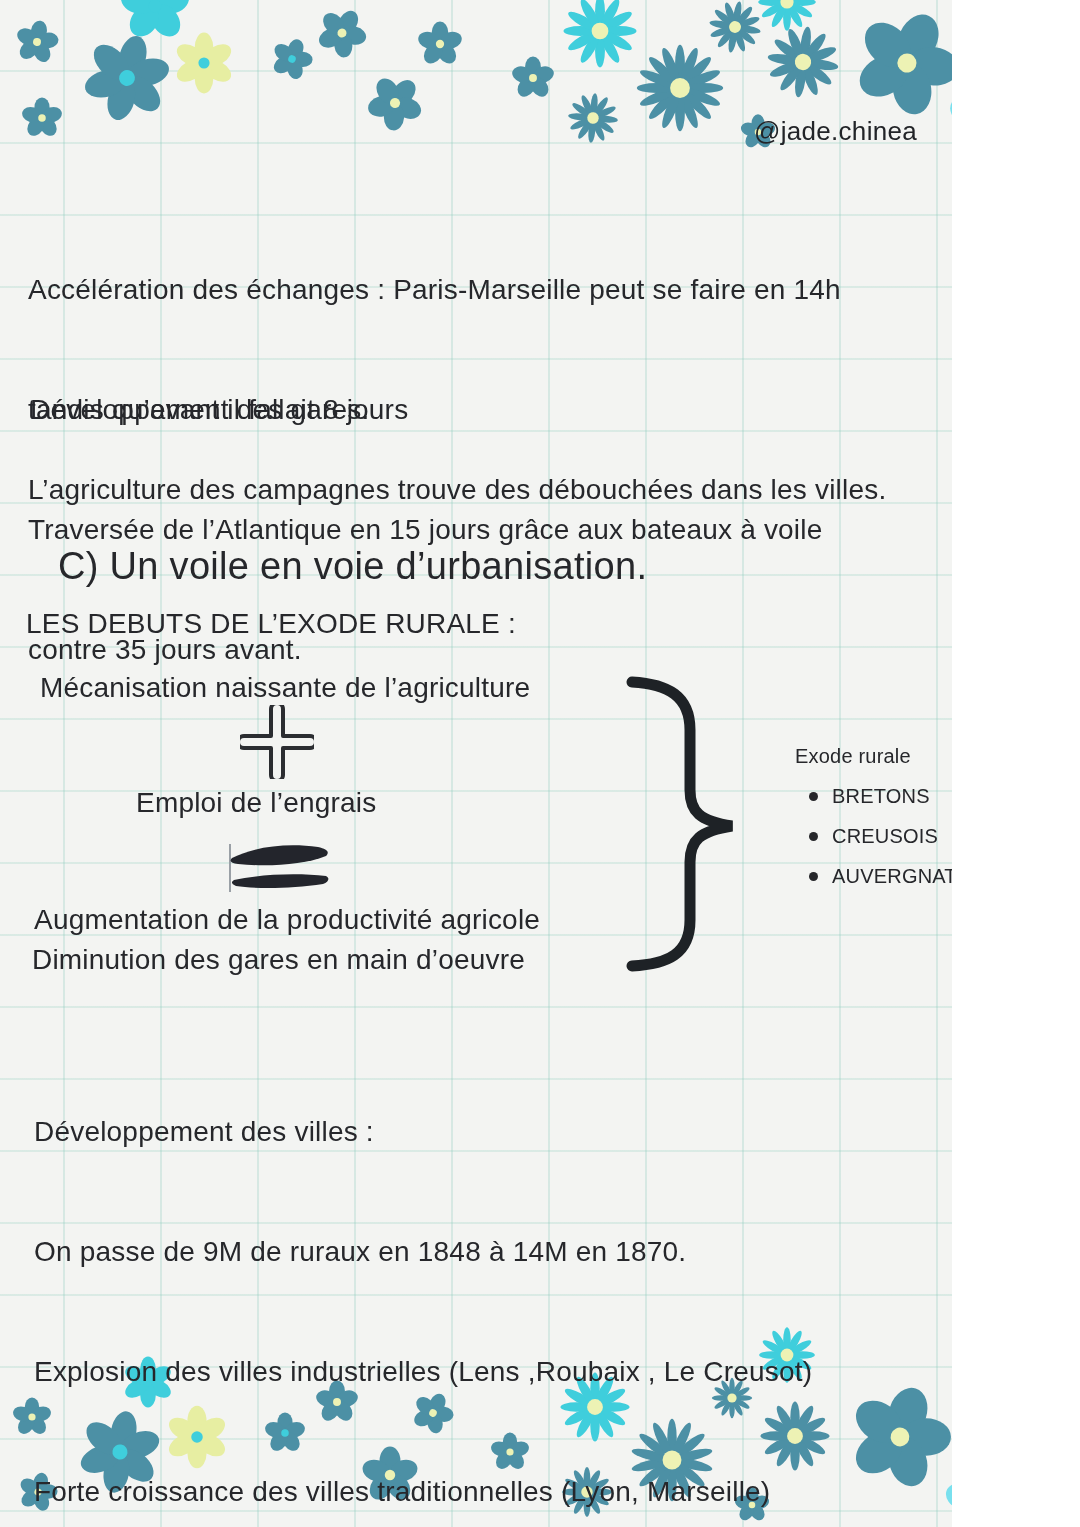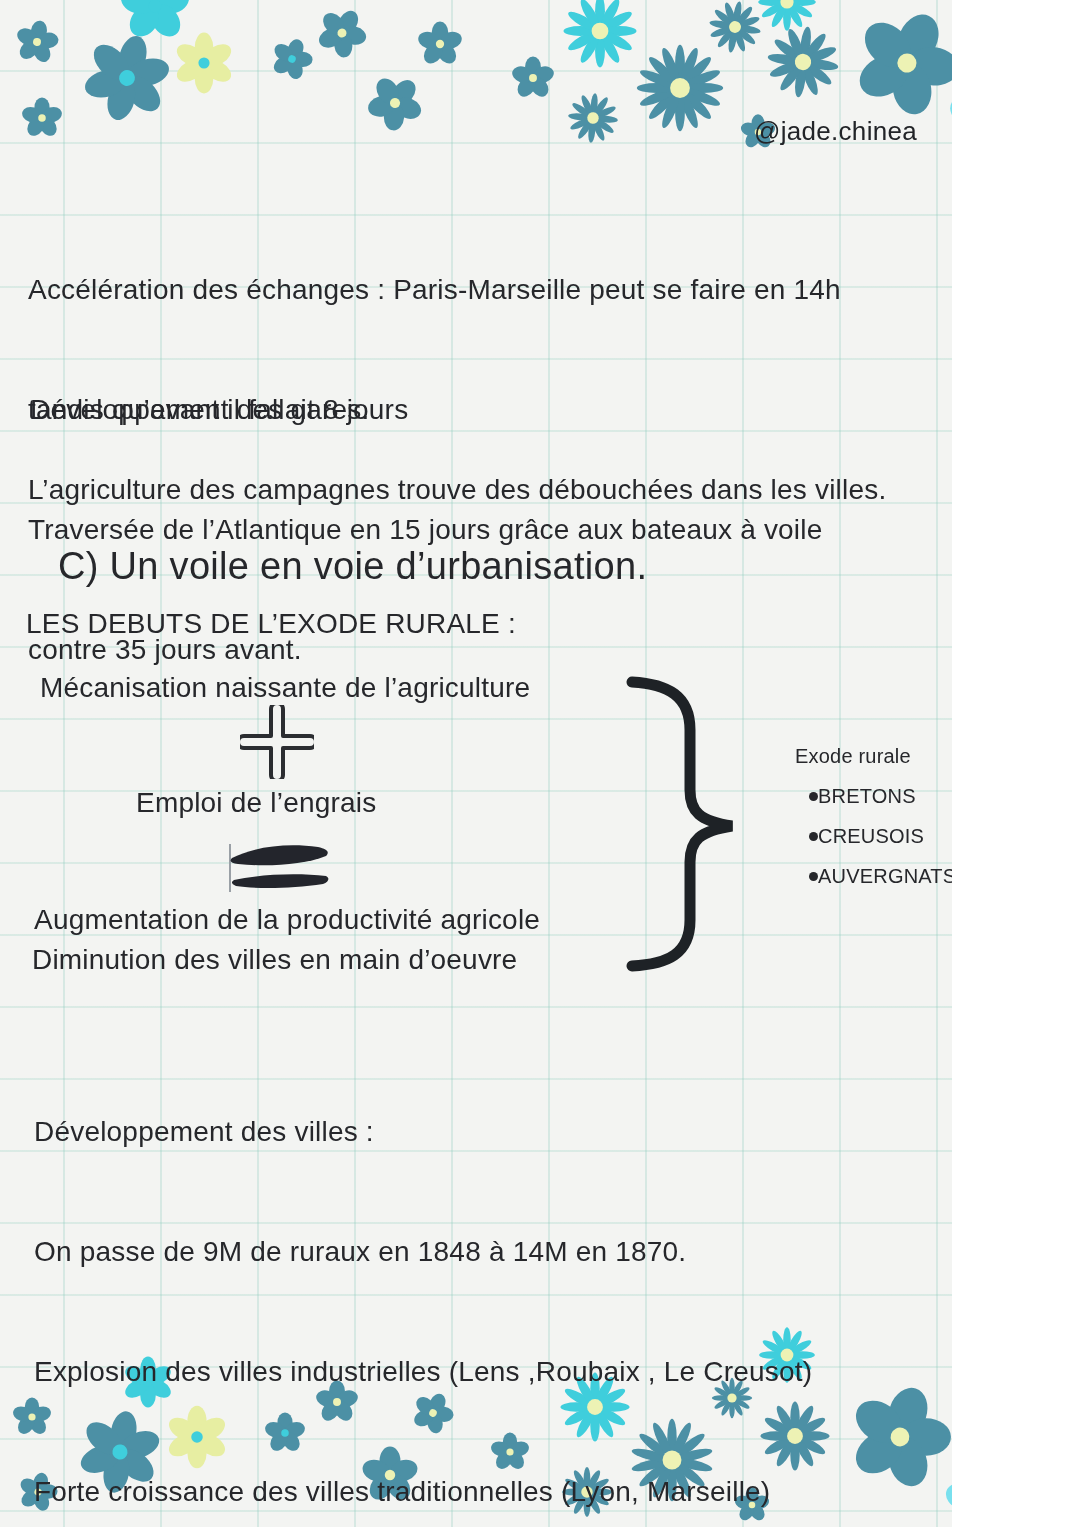--- a/index.html
+++ b/index.html
@@ -30,21 +30,21 @@
   .handle{
     position:absolute;
     font-size:26px;line-height:30px;
     letter-spacing:.3px;
     right:35px;top:116px;
     color:#222428;
   }
   .heading{font-size:38px;line-height:46px;letter-spacing:.3px;}
   .symbol{position:absolute;}
   .exode-result{position:absolute;left:795px;top:736px;font-size:20px;line-height:40px;letter-spacing:.2px;}
-  .exode-item{display:flex;align-items:center;gap:0;padding-left:14px;height:40px;}
+  .exode-item{display:flex;align-items:center;gap:14px;padding-left:14px;height:40px;}
   .dot{width:9px;height:9px;border-radius:50%;background:#26272B;flex:0 0 auto;}
 </style>
 </head>
 <body>
 
 <div class="page">
   <div class="grid"></div>
 
   <div class="decor" id="top-band">
       <svg width="44" height="44" viewBox="-50 -50 100 100" style="position: absolute; left: 15px; top: 20px;">
@@ -590,21 +590,21 @@
 
   <div class="txt" style="left:136px;top:783px;">Emploi de l’engrais</div>
 
   <svg class="symbol" style="left:226px;top:838px;" width="112" height="58" viewBox="0 0 112 58" aria-label="=">
     <path d="M 4,6 L 4,54" stroke="#9AA0A6" stroke-width="2" fill="none"></path>
     <path d="M 6,20 C 30,8 62,5 92,9 C 101,11 104,14 100,18 C 78,27 40,29 12,26 C 5,25 3,23 6,20 Z" fill="#23252C"></path>
     <path d="M 8,42 C 35,36 72,35 100,38 C 104,40 103,44 97,46 C 65,51 28,51 10,48 C 5,46 5,44 8,42 Z" fill="#23252C"></path>
   </svg>
 
   <div class="txt" style="left:34px;top:900px;">Augmentation de la productivité agricole</div>
-  <div class="txt" style="left:32px;top:940px;">Diminution des villes en main d’oeuvre</div>
+  <div class="txt" style="left:32px;top:940px;">Diminution des gares en main d’oeuvre</div>
 
   <svg class="symbol" style="left:622px;top:668px;" width="120" height="310" viewBox="0 0 120 310">
     <path d="M 10,14 C 46,16 68,28 68,62 L 68,122 C 68,144 78,153 110,158 C 78,163 68,172 68,194 L 68,252 C 68,286 46,296 10,298" fill="none" stroke="#1E2226" stroke-width="11" stroke-linecap="round"></path>
   </svg>
 
   <div class="exode-result">
     <div>Exode rurale</div>
     <div class="exode-item">
       <span class="dot"></span>
       <span>BRETONS</span>

